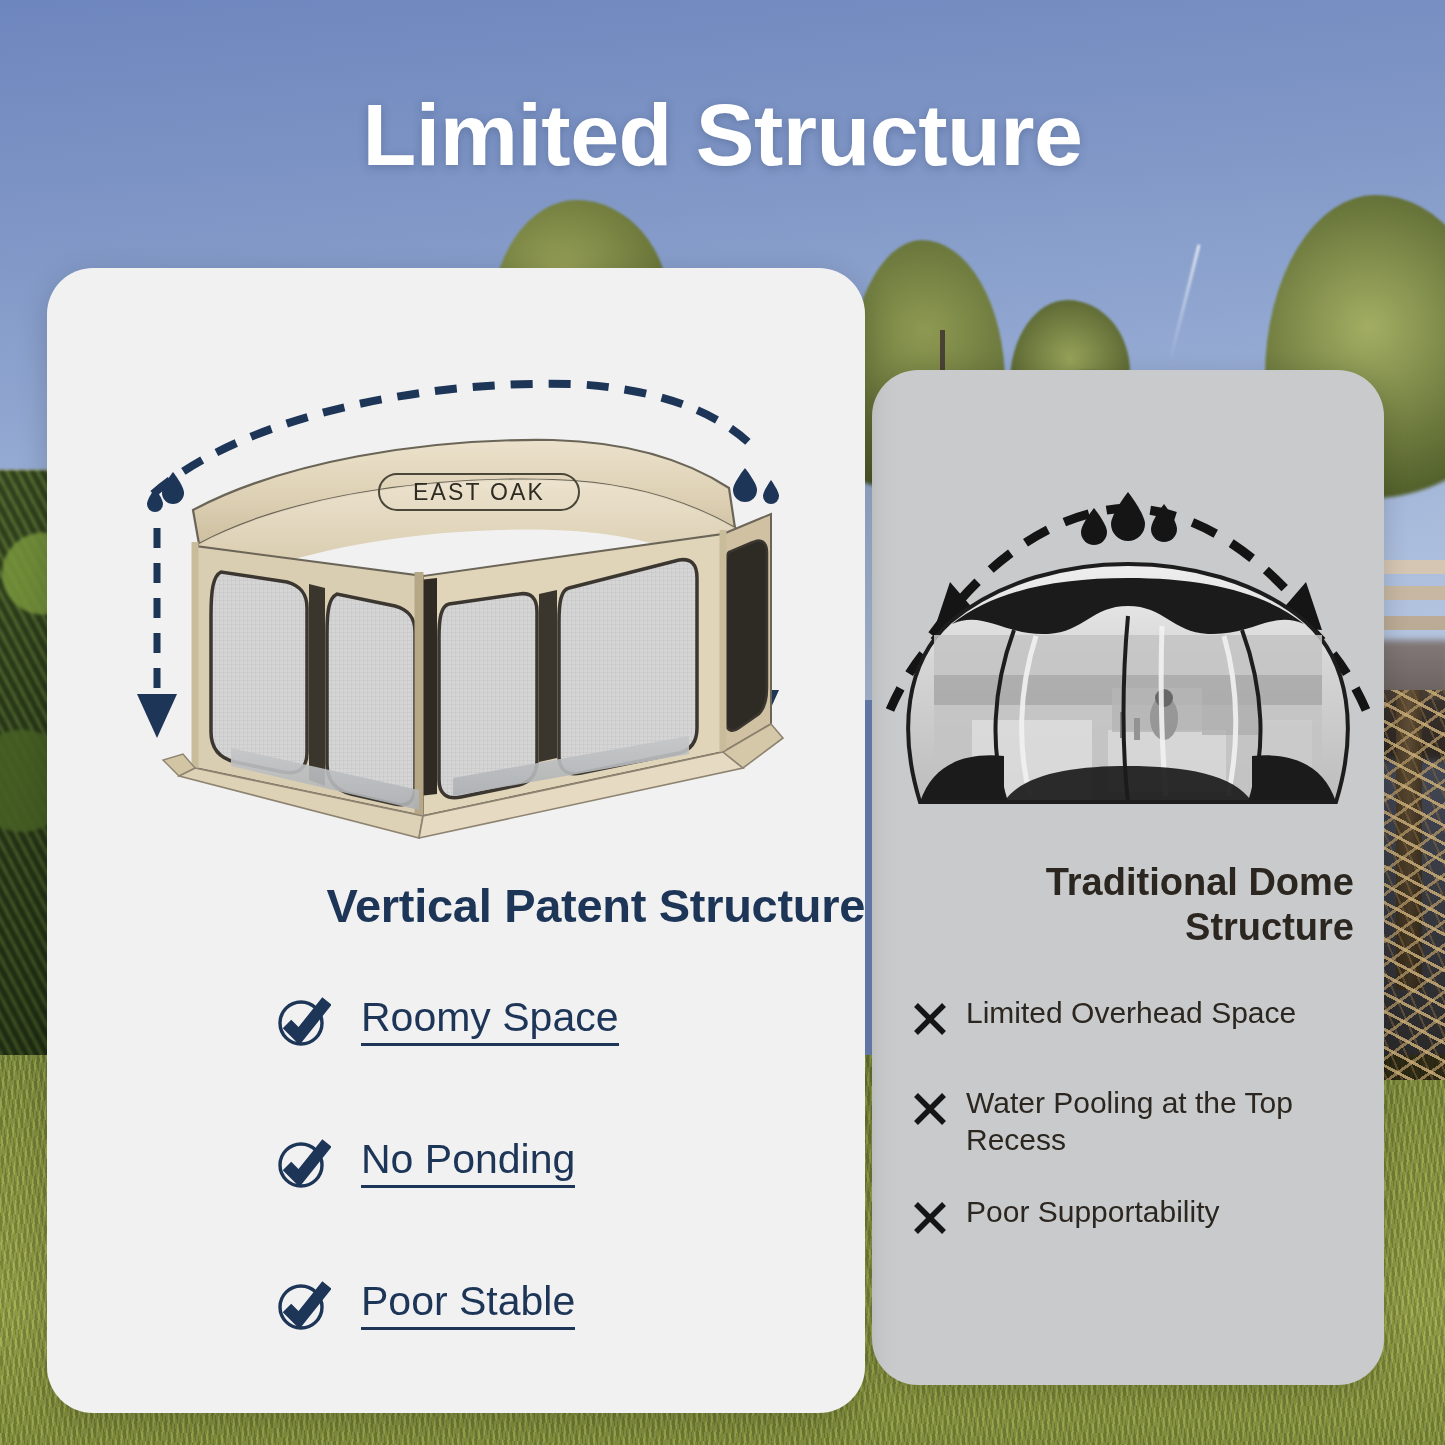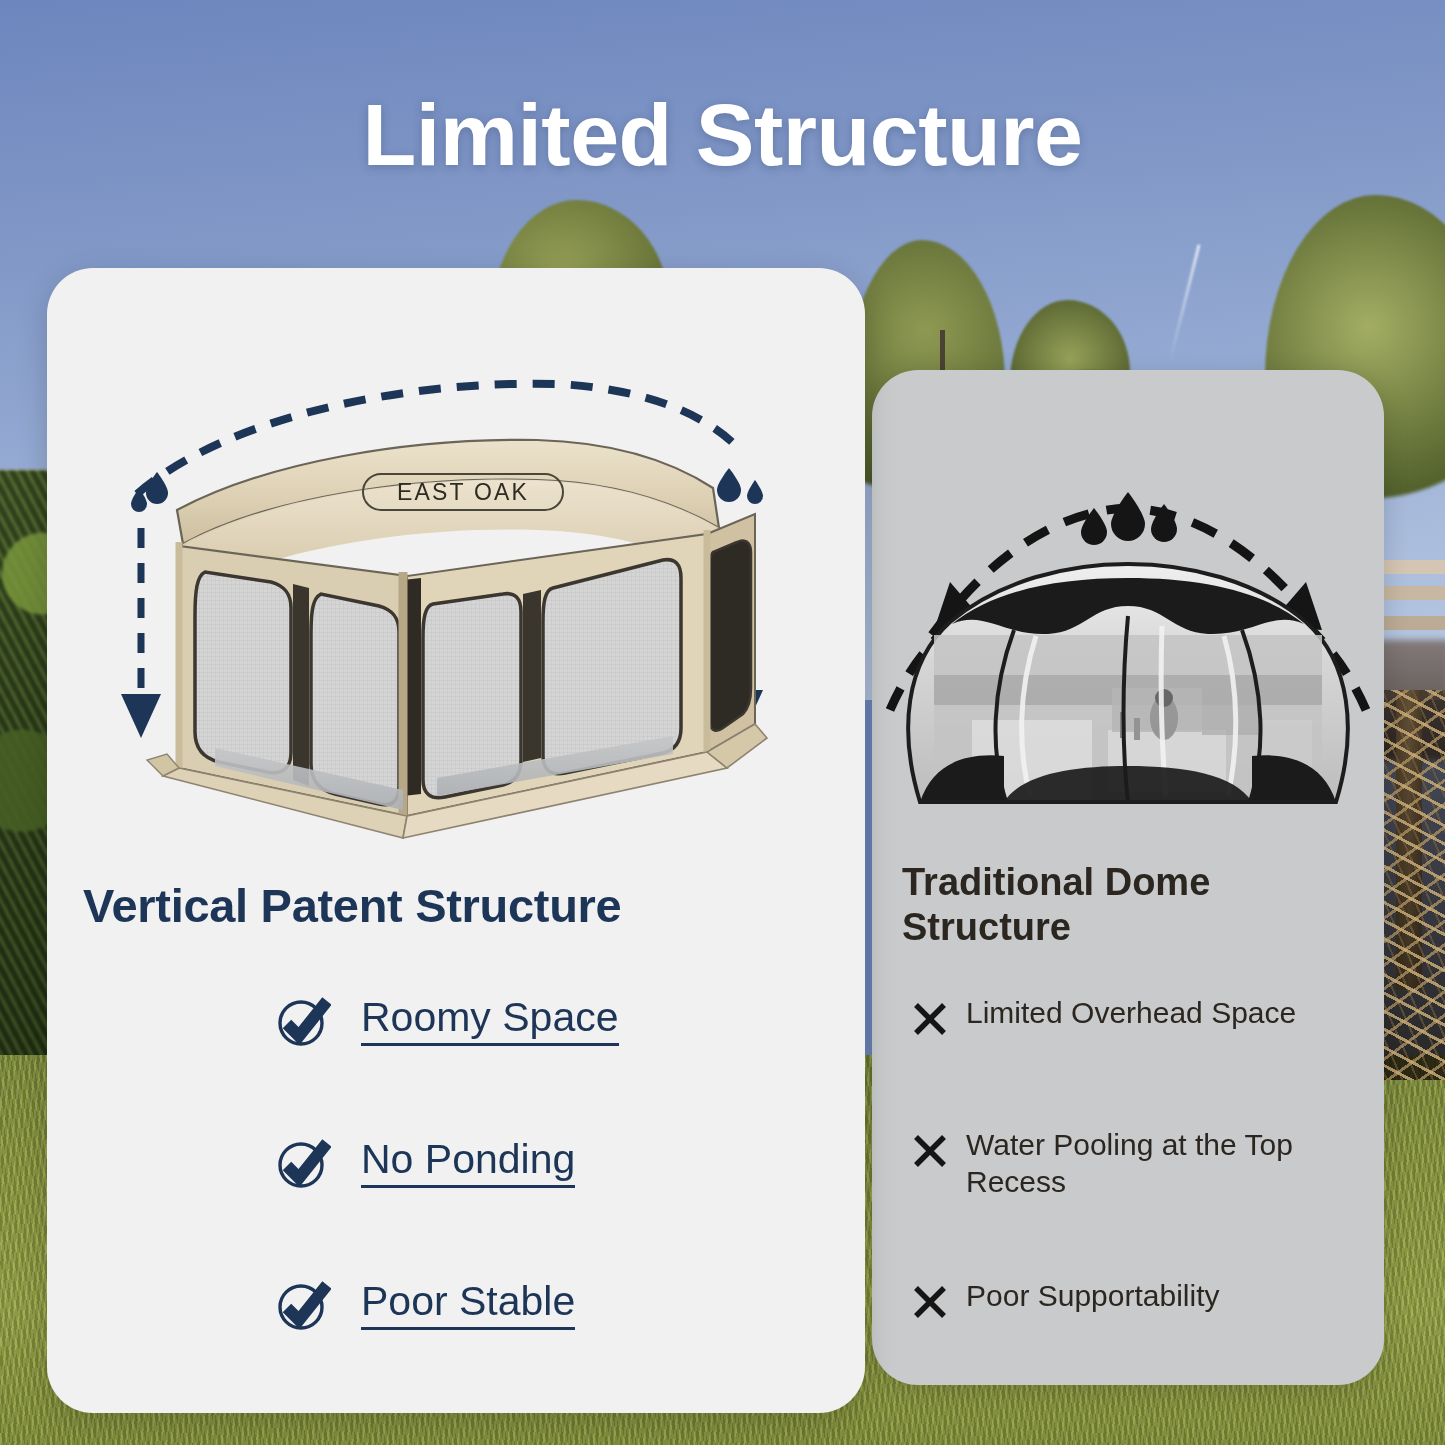--- a/index.html
+++ b/index.html
@@ -140,32 +140,32 @@
     left: 47px; top: 268px;
     width: 818px; height: 1145px;
     background: #f1f1f2;
     border-radius: 46px;
     box-shadow: 0 8px 30px rgba(0,0,0,.18);
   }
 
   
   .illus-left {
     position: absolute;
-    left: 0; top: 70px;
+    left: 16px; top: 70px;
     width: 681px; height: 560px;
   }
 
   
   .tent-wrap { position: absolute; left: 60px; top: 38px; width: 700px; height: 510px; }
 
   
   .h-left {
     position: absolute;
     left: 0; top: 610px; width: 818px;
-    text-align: left;
+    text-align: right;
     color: #1d3557;
     font-size: 47px;
     font-weight: bold;
     letter-spacing: -0.3px;
     padding-left: 36px;
   }
 
   .feature-list {
     position: absolute;
     left: 0; top: 705px; width: 979px;
@@ -189,37 +189,37 @@
 
   
   .illus-right {
     position: absolute;
     left: 0; top: 60px;
     width: 512px; height: 420px;
   }
   .h-right {
     position: absolute;
     left: 30px; top: 490px; width: 452px;
-    text-align: left;
+    text-align: right;
     color: #2b2620;
     font-size: 38px;
     font-weight: bold;
     line-height: 1.18;
   }
   .con-list {
     position: absolute;
     left: 38px; top: 625px; width: 440px;
   }
   .con {
     display: flex;
     align-items: flex-start;
     gap: 16px;
     min-height: 54px;
   }
-  .con + .con { margin-top: 78px; }
+  .con + .con { margin-top: 36px; }
   .x-icon { width: 40px; height: 40px; flex: 0 0 40px; margin-top: 4px; }
   .con-label {
     color: #2b2620;
     font-size: 30px;
     line-height: 1.22;
   }
 </style>
 </head>
 <body>
 

